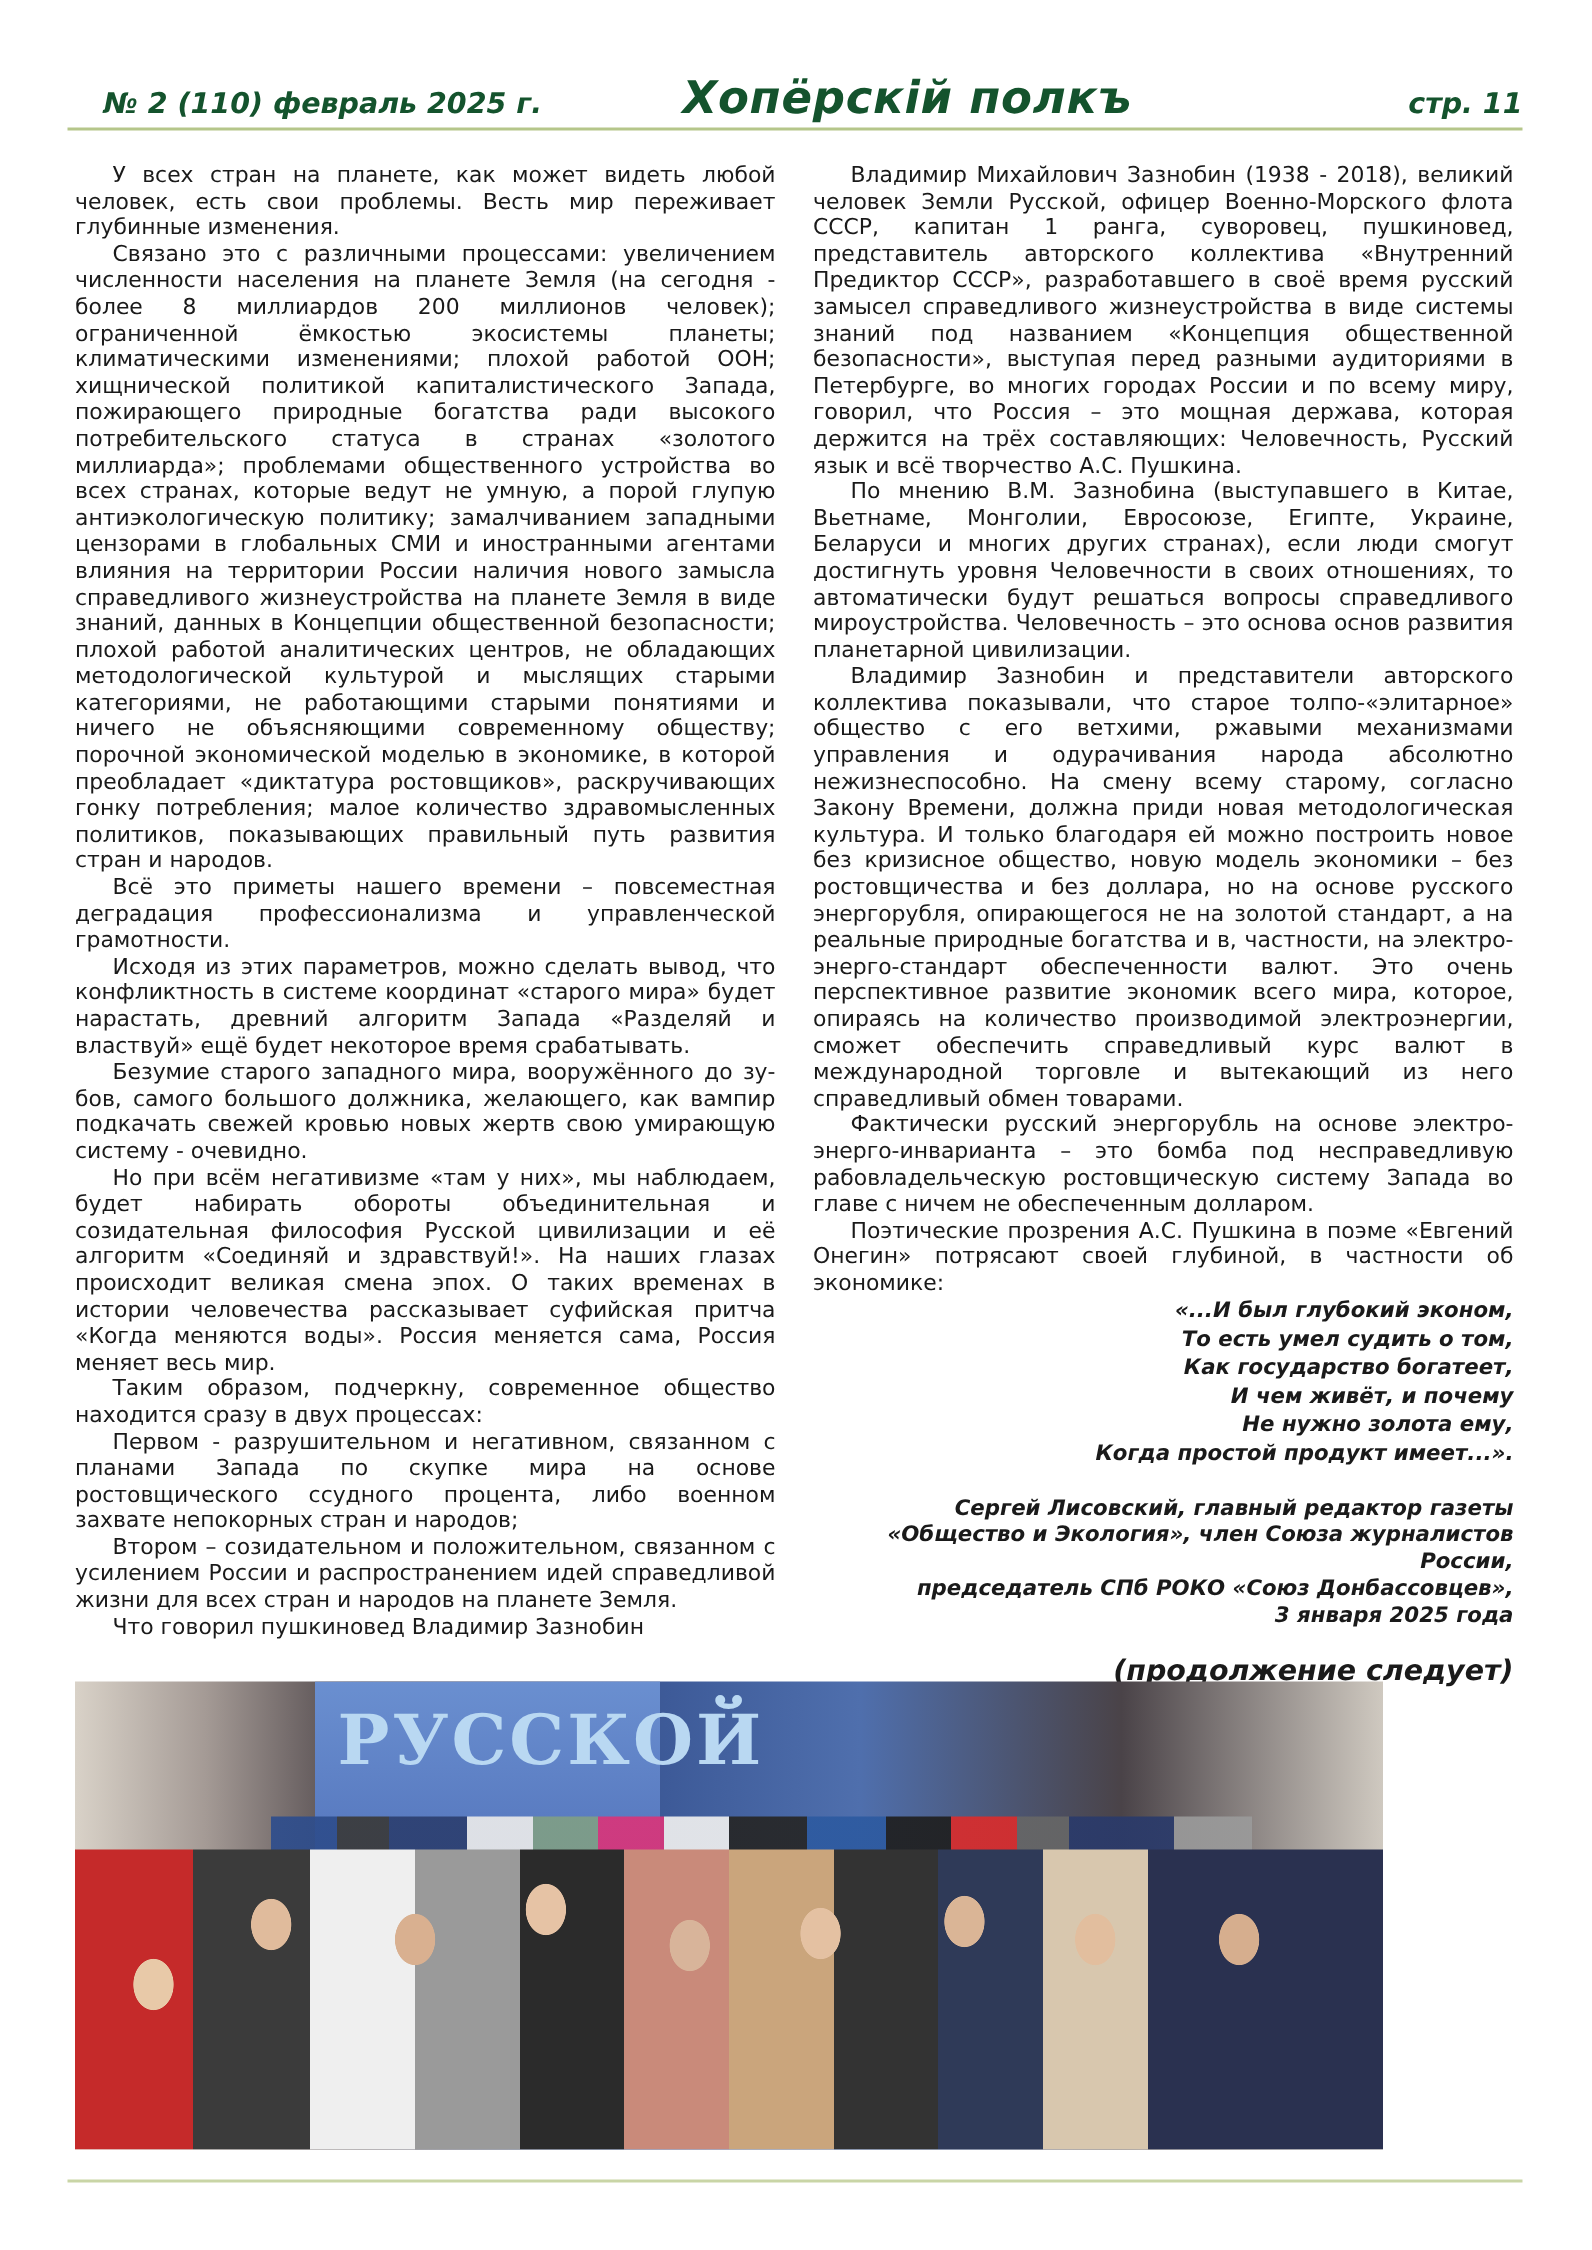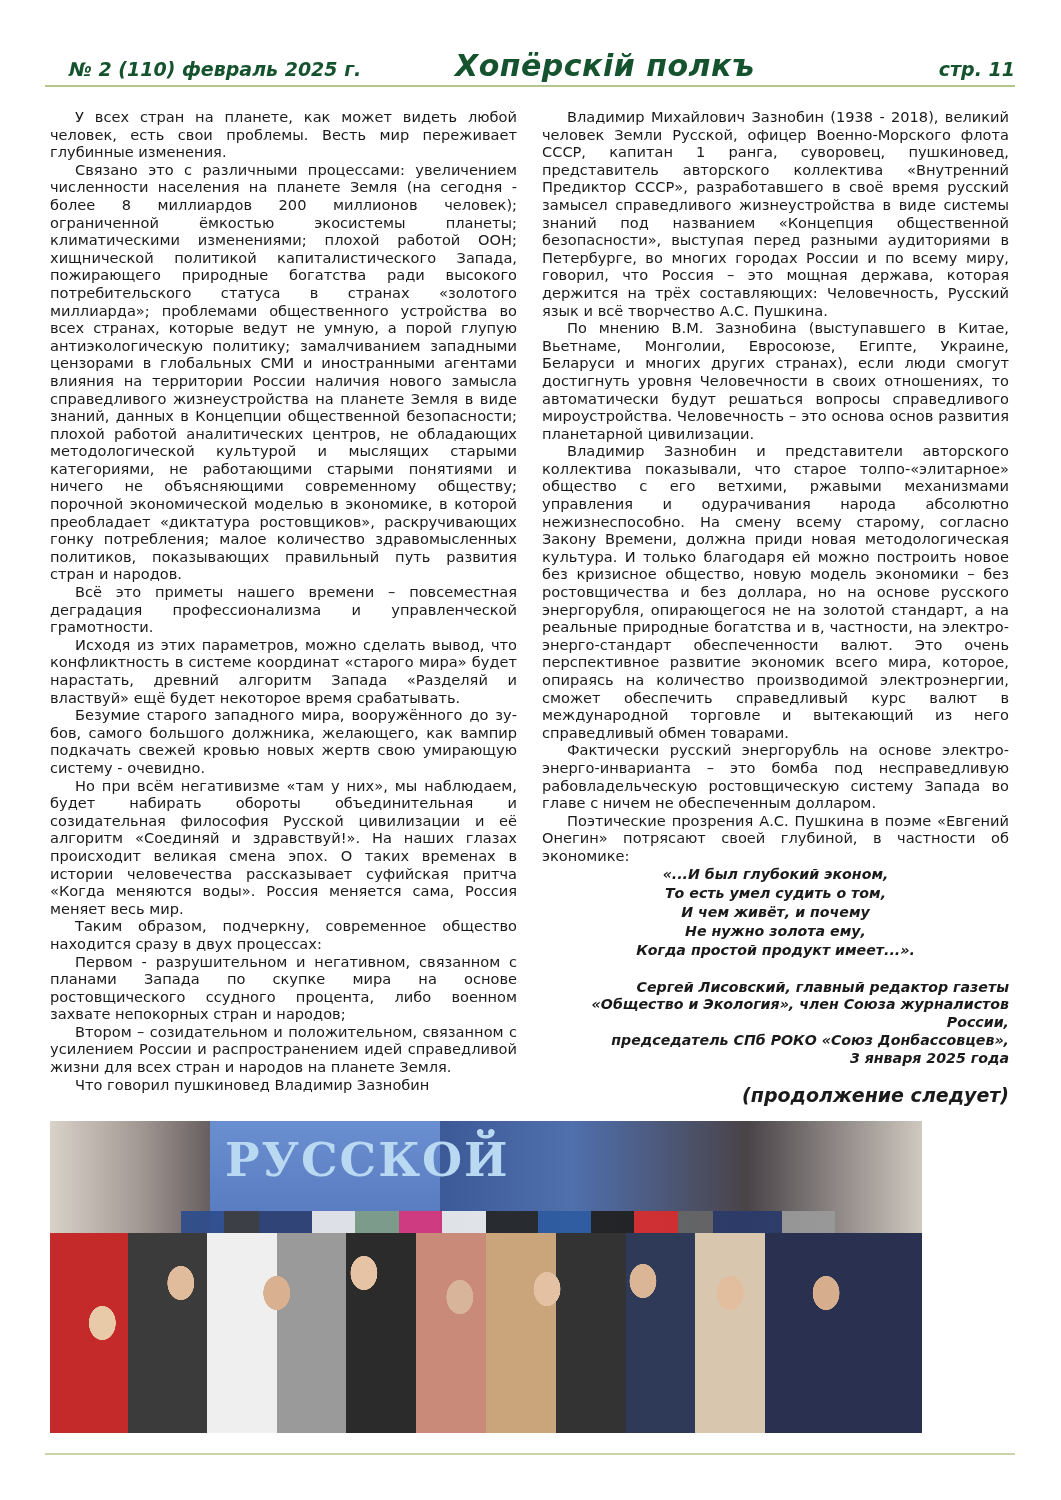--- a/index.html
+++ b/index.html
@@ -14,21 +14,21 @@
   .rule-top { position: absolute; left: 45px; top: 85px; width: 970px; height: 2px; background: #b5c68a; }
   .rule-bottom { position: absolute; left: 45px; top: 1453px; width: 970px; height: 2px; background: #c9d5a6; }
 
   .col { position: absolute; top: 108px; width: 467px; font-size: 14.6px; line-height: 17.6px;
          text-align: justify; hyphens: auto; }
   .col-left { left: 50px; }
   .col-right { left: 542px; }
   .headline { font-family: "DejaVu Sans", sans-serif; font-weight: bold; font-size: 13.6px;
               text-align: left; margin: 2px 0 18px 9px; letter-spacing: -0.2px; }
   .col p { margin: 0; text-indent: 25px; }
-  .poem { text-align: center; font-weight: bold; font-style: italic; margin-top: 0; }
+  .poem { text-align: right; font-weight: bold; font-style: italic; margin-top: 0; }
   .poem div { line-height: 19px; font-size: 14.2px; }
   .signature { text-align: right; font-weight: bold; font-style: italic; margin-top: 19px;
                font-size: 14.2px; line-height: 17.8px; }
   .continued { text-align: right; font-weight: bold; font-style: italic; margin-top: 19px; font-size: 19px; }
 
   .photo { position: absolute; left: 50px; top: 1121px; width: 872px; height: 312px; overflow: hidden;
            background: linear-gradient(90deg, #d9d2c8 0%, #a49a95 10%, #4c4448 22%, #3d5a98 45%, #4f6fad 60%, #4a4348 80%, #cfc9c0 100%); }
   .photo .banner { position: absolute; left: 160px; top: 0; width: 230px; height: 120px;
            background: linear-gradient(180deg, #6a8fd0, #5576bd); }
   .photo .banner-text { position: absolute; left: 175px; top: 12px; font-family: "DejaVu Serif", serif;
@@ -74,20 +74,21 @@
 
 <div class="col col-right">
   <p>Владимир Михайлович Зазнобин (1938 - 2018), великий человек Земли Русской, офицер Военно-Морского флота СССР, капитан 1 ранга, суворовец, пушкиновед, представитель авторского коллектива «Внутренний Предиктор СССР», разработавшего в своё время русский замысел справедливого жизнеустройства в виде системы знаний под названием «Концепция общественной безопасности», выступая перед разными аудиториями в Петербурге, во многих городах России и по всему миру, говорил, что Россия – это мощная держава, которая держится на трёх составляющих: Человечность, Русский язык и всё творчество А.С. Пушкина.</p>
   <p>По мнению В.М. Зазнобина (выступавшего в Китае, Вьетнаме, Монголии, Евросоюзе, Египте, Украине, Беларуси и многих других странах), если люди смогут достигнуть уровня Человечности в своих отношениях, то автоматически будут решаться вопросы справедливого мироустройства. Человечность – это основа основ развития планетарной цивилизации.</p>
   <p>Владимир Зазнобин и представители авторского коллектива показывали, что старое толпо-«элитарное» общество с его ветхими, ржавыми механизмами управления и одурачивания народа абсолютно нежизнеспособно. На смену всему старому, согласно Закону Времени, должна приди новая методологическая культура. И только благодаря ей можно построить новое без кризисное общество, новую модель экономики – без ростовщичества и без доллара, но на основе русского энергорубля, опирающегося не на золотой стандарт, а на реальные природные богатства и в, частности, на электро-энерго-стандарт обеспеченности валют. Это очень перспективное развитие экономик всего мира, которое, опираясь на количество производимой электроэнергии, сможет обеспечить справедливый курс валют в международной торговле и вытекающий из него справедливый обмен товарами.</p>
   <p>Фактически русский энергорубль на основе электро-энерго-инварианта – это бомба под несправедливую рабовладельческую ростовщическую систему Запада во главе с ничем не обеспеченным долларом.</p>
   <p>Поэтические прозрения А.С. Пушкина в поэме «Евгений Онегин» потрясают своей глубиной, в частности об экономике:</p>
   <div class="poem">
     <div>«...И был глубокий эконом,</div>
     <div>То есть умел судить о том,</div>
+    <div>Как государство богатеет,</div>
     <div>И чем живёт, и почему</div>
     <div>Не нужно золота ему,</div>
     <div>Когда простой продукт имеет...».</div>
   </div>
   <div class="signature">
     <div>Сергей Лисовский, главный редактор газеты «Общество и Экология», член Союза журналистов России,</div>
     <div>председатель СПб РОКО «Союз Донбассовцев»,</div>
     <div>3 января 2025 года</div>
   </div>
   <div class="continued">(продолжение следует)</div>

